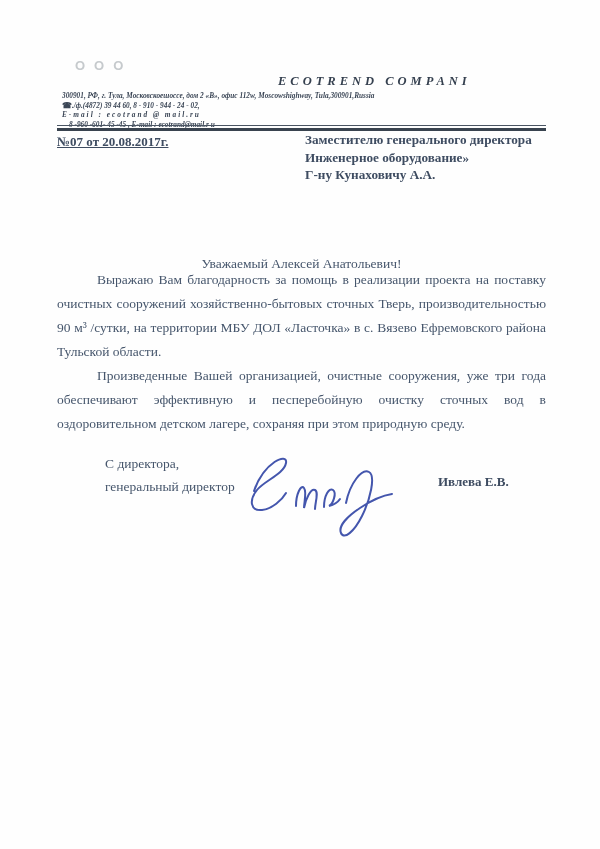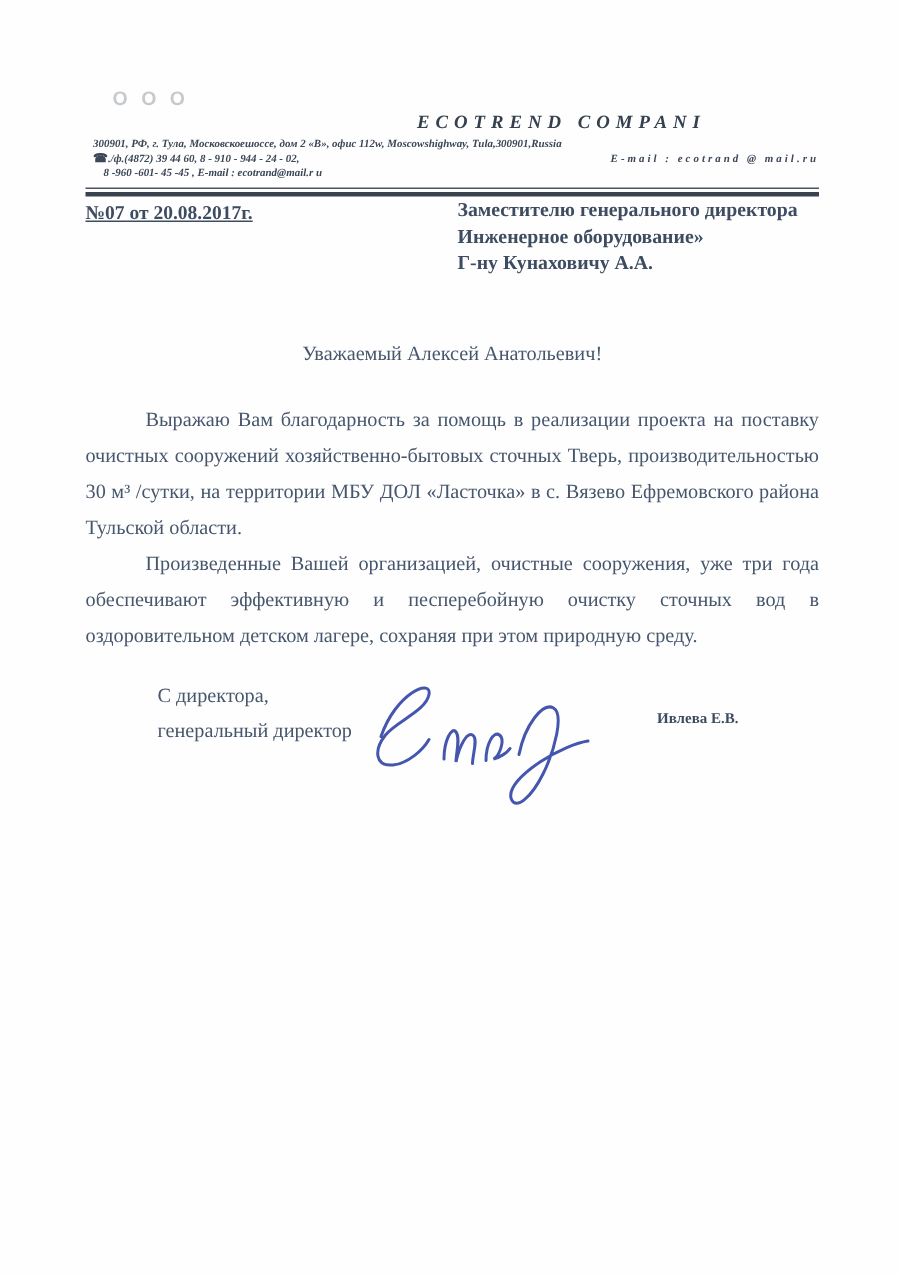--- a/index.html
+++ b/index.html
@@ -43,21 +43,21 @@
     white-space: nowrap;
   }
   .contact-block {
     position: absolute;
     left: 62px; top: 91px; width: 484px;
     font-size: 7.3px; font-weight: bold; font-style: italic;
     color: #3b4656;
     line-height: 9.5px;
     white-space: nowrap;
   }
-  .contact-line2 { display: flex; justify-content: space-between; }
+  .contact-line2 { display: flex; justify-content: space-between; flex-direction: column; }
   .email-right { letter-spacing: 2px; }
   .phone-icon { font-style: normal; font-size: 8px; }
   .contact-line3 { padding-left: 7px; }
 
   .head-rule {
     position: absolute;
     left: 57px; top: 125px; width: 489px; height: 6px;
     border-top: 1.5px solid #4a5563;
     border-bottom: 3px solid #39434f;
   }
@@ -75,21 +75,21 @@
     position: absolute;
     left: 305px; top: 131px; width: 250px;
     font-size: 13.2px; font-weight: bold;
     line-height: 17.5px;
     color: #3e4c61;
   }
 
   
   .salutation {
     position: absolute;
-    left: 57px; top: 228px; width: 489px;
+    left: 57px; top: 256px; width: 489px;
     text-align: center;
     font-size: 13.5px;
     color: #46566c;
   }
   .paragraphs {
     position: absolute;
     left: 57px; top: 268px; width: 489px;
     font-size: 13.5px;
     line-height: 24px;
     text-align: justify;
@@ -107,21 +107,21 @@
     color: #46566c;
   }
   .signature-svg {
     position: absolute;
     left: 240px; top: 448px;
     width: 170px; height: 92px;
   }
   .signer-name {
     position: absolute;
     left: 438px; top: 474px;
-    font-size: 10px; font-weight: bold;
+    font-size: 13px; font-weight: bold;
     color: #3e4c61;
   }
 </style>
 </head>
 <body>
 
 <div class="page">
 
   <div class="logo-row">
     <span class="logo-ooo">ООО</span>
@@ -144,21 +144,21 @@
 
   <div class="recipient">
     <div>Заместителю генерального директора</div>
     <div>Инженерное оборудование»</div>
     <div>Г-ну Кунаховичу А.А.</div>
   </div>
 
   <div class="salutation">Уважаемый Алексей Анатольевич!</div>
 
   <div class="paragraphs">
-    <p>Выражаю Вам благодарность за помощь в реализации проекта на поставку очистных сооружений хозяйственно-бытовых сточных Тверь, производительностью 30 м³ /сутки, на территории МБУ ДОЛ «Ласточка» в с. Вязево Ефремовского района Тульской области.</p>
+    <p>Выражаю Вам благодарность за помощь в реализации проекта на поставку очистных сооружений хозяйственно-бытовых сточных Тверь, производительностью 90 м³ /сутки, на территории МБУ ДОЛ «Ласточка» в с. Вязево Ефремовского района Тульской области.</p>
     <p>Произведенные Вашей организацией, очистные сооружения, уже три года обеспечивают эффективную и песперебойную очистку сточных вод в оздоровительном детском лагере, сохраняя при этом природную среду.</p>
   </div>
 
   <div class="closing-left">
     <div>С директора,</div>
     <div>генеральный директор</div>
   </div>
 
   <svg class="signature-svg" viewBox="0 0 170 92">
     <g fill="none" stroke="#4456ad" stroke-width="2" stroke-linecap="round">

